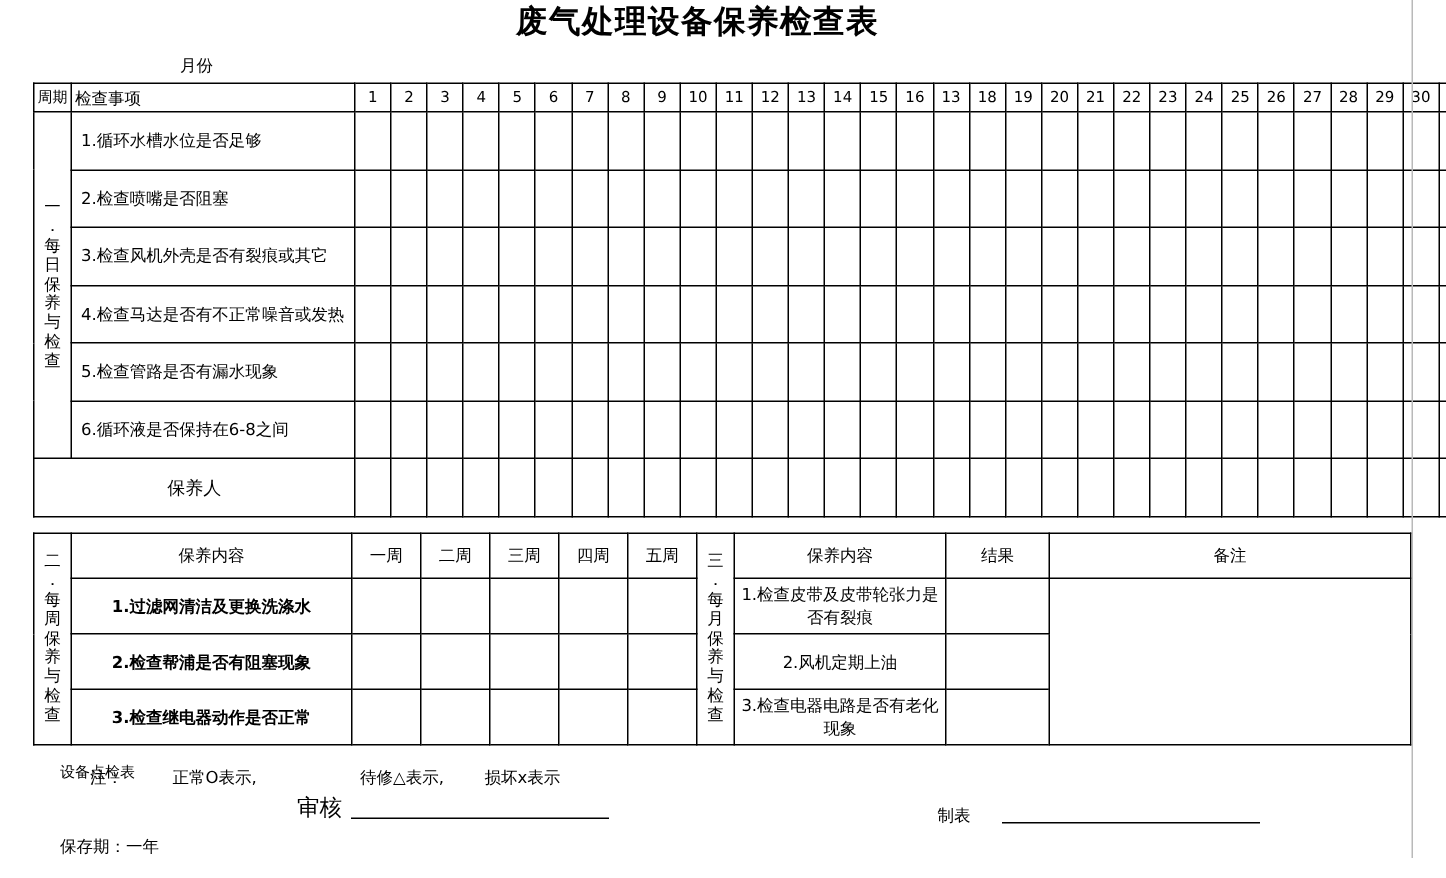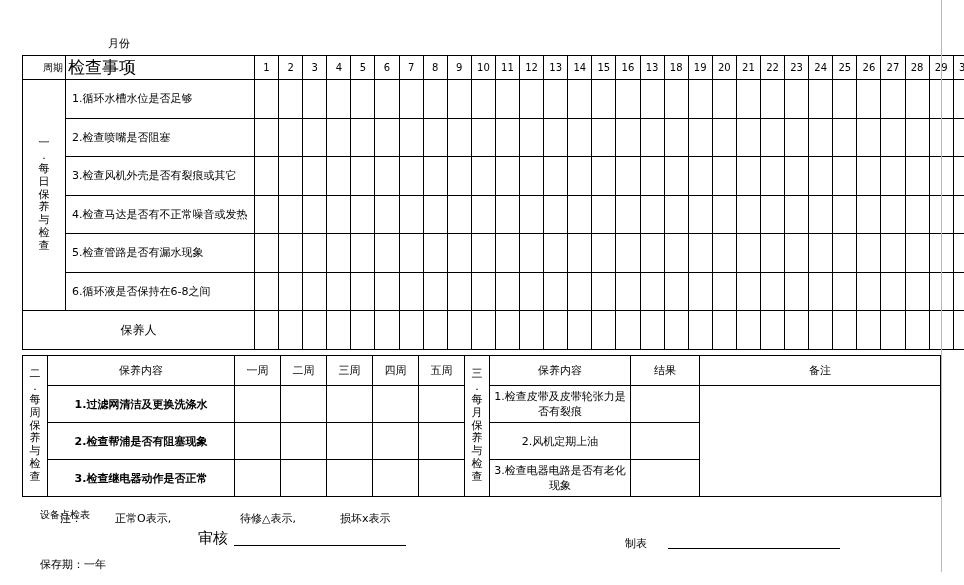--- a/index.html
+++ b/index.html
@@ -27,21 +27,21 @@
     width: 930px;
     text-align: center;
     font-size: 21px;
     font-weight: bold;
     letter-spacing: 1px;
     font-family: "DejaVu Sans", "Liberation Sans", sans-serif;
   }
   .month-label {
     position: absolute;
     top: 36px;
-    left: 108px;
+    left: 120px;
     font-size: 11px;
   }
   table {
     border-collapse: collapse;
     table-layout: fixed;
   }
   td, th {
     border: 1px solid #000000;
     font-size: 11px;
     font-weight: normal;
@@ -54,27 +54,26 @@
   
   #main-table {
     position: absolute;
     top: 55px;
     left: 22px;
     width: 886px;
   }
   #main-table .hdr-cycle {
     width: 24px;
     font-size: 10px;
-    padding-left: 18px;
   }
   #main-table .hdr-item {
     width: 186px;
     text-align: left;
     padding-left: 2px;
-    font-size: 17px;
+    font-size: 11px;
   }
   #main-table .daycell {
     width: 23.1px;
     font-size: 10px;
   }
   #main-table tr.dayrow td {
     height: 37.5px;
   }
   #main-table td.item-text {
     text-align: left;
@@ -148,21 +147,21 @@
   .note-row {
     position: absolute;
     top: 511px;
     left: 60px;
     font-size: 11px;
     width: 600px;
   }
   .note-row .n1 { position: absolute; left: 0px; }
   .note-row .n2 { position: absolute; left: 55px; }
   .note-row .n3 { position: absolute; left: 180px; }
-  .note-row .n4 { position: absolute; left: 280px; text-align: right; }
+  .note-row .n4 { position: absolute; left: 263px; text-align: right; }
 
   .foot-left1 {
     position: absolute;
     top: 508px;
     left: 40px;
     font-size: 10px;
   }
   .foot-left2 {
     position: absolute;
     top: 557px;
@@ -202,20 +201,21 @@
     width: 0;
     height: 572px;
     border-left: 1px solid #b9b9b9;
   }
 </style>
 </head>
 <body>
 
 <div id="page">
 
+  <div class="title">废气处理设备保养检查表</div>
   <div class="month-label">月份</div>
 
   <table id="main-table">
     <tbody>
         <tr class="header-row">
       <td class="hdr-cycle">周期</td>
       <td class="hdr-item">检查事项</td>
       <td class="daycell">1</td>
       <td class="daycell">2</td>
       <td class="daycell">3</td>

